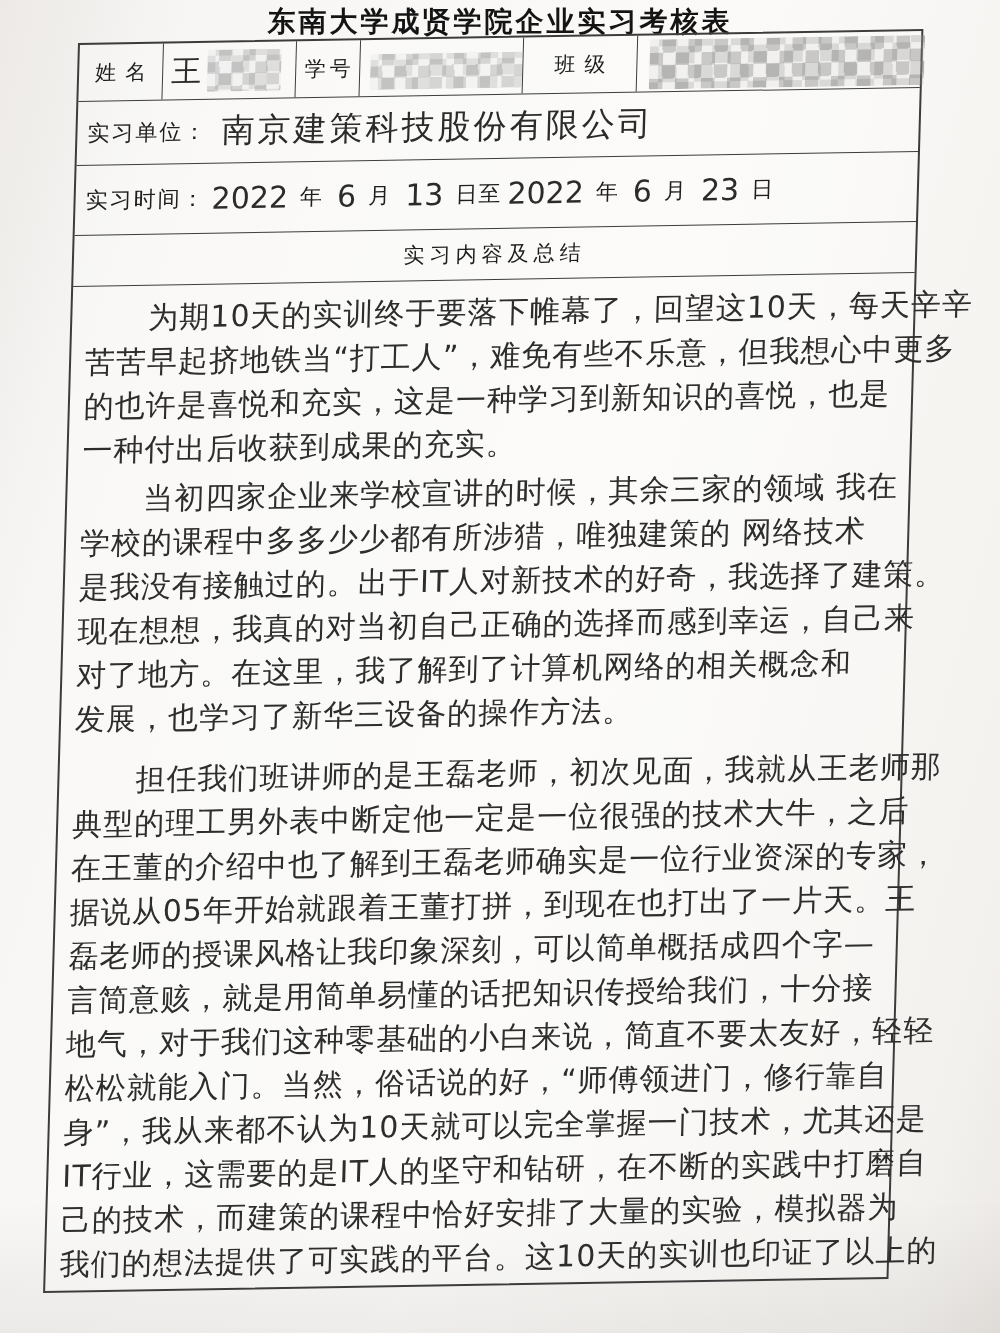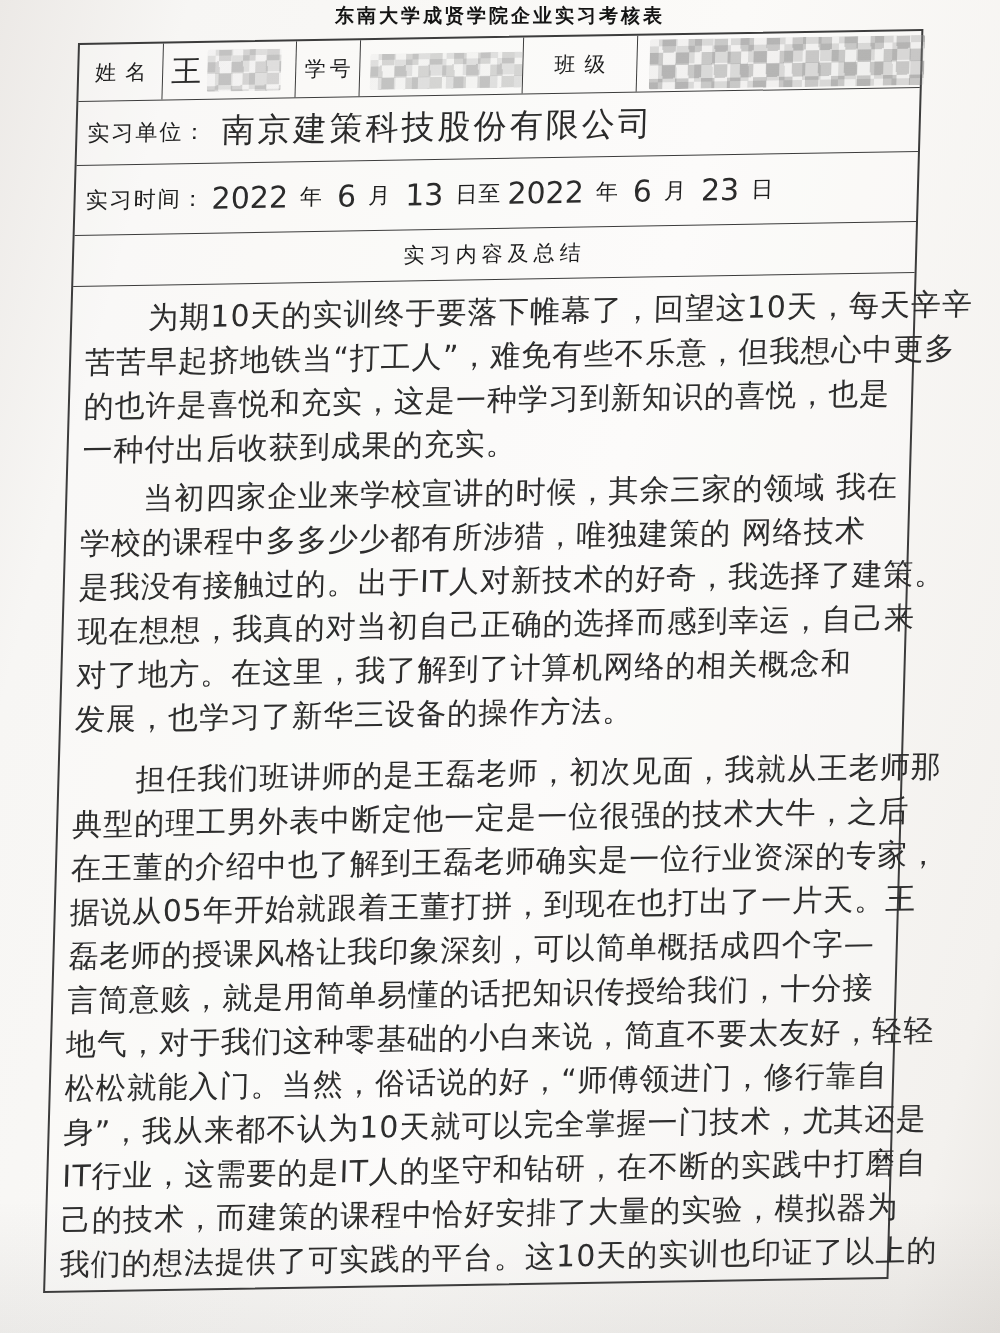--- a/index.html
+++ b/index.html
@@ -9,21 +9,21 @@
     overflow:hidden;
     background:
       linear-gradient(180deg, rgba(0,0,0,0) 90%, rgba(60,55,50,0.07) 100%),
       linear-gradient(105deg, #ece9e6 0%, #f7f6f4 14%, #fbfaf8 55%, #f3f1ee 92%, #ebe8e4 100%);
     font-family:"Liberation Serif", serif;
     color:#1c1c1c;
   }
   .doc-title{
     position:absolute;top:3px;left:0;width:1000px;
     text-align:center;
-    font-size:19px;font-weight:600;letter-spacing:3px;
+    font-size:28px;font-weight:600;letter-spacing:3px;
     color:#141414;
   }
   
   .sheet{
     position:absolute;left:78px;top:43px;width:845px;height:1250px;
     transform:skewX(-1.6deg) skewY(-0.95deg);
     transform-origin:0 0;
     border:2px solid #3c3c3c;
     box-sizing:border-box;
     background:rgba(255,255,255,0.25);

